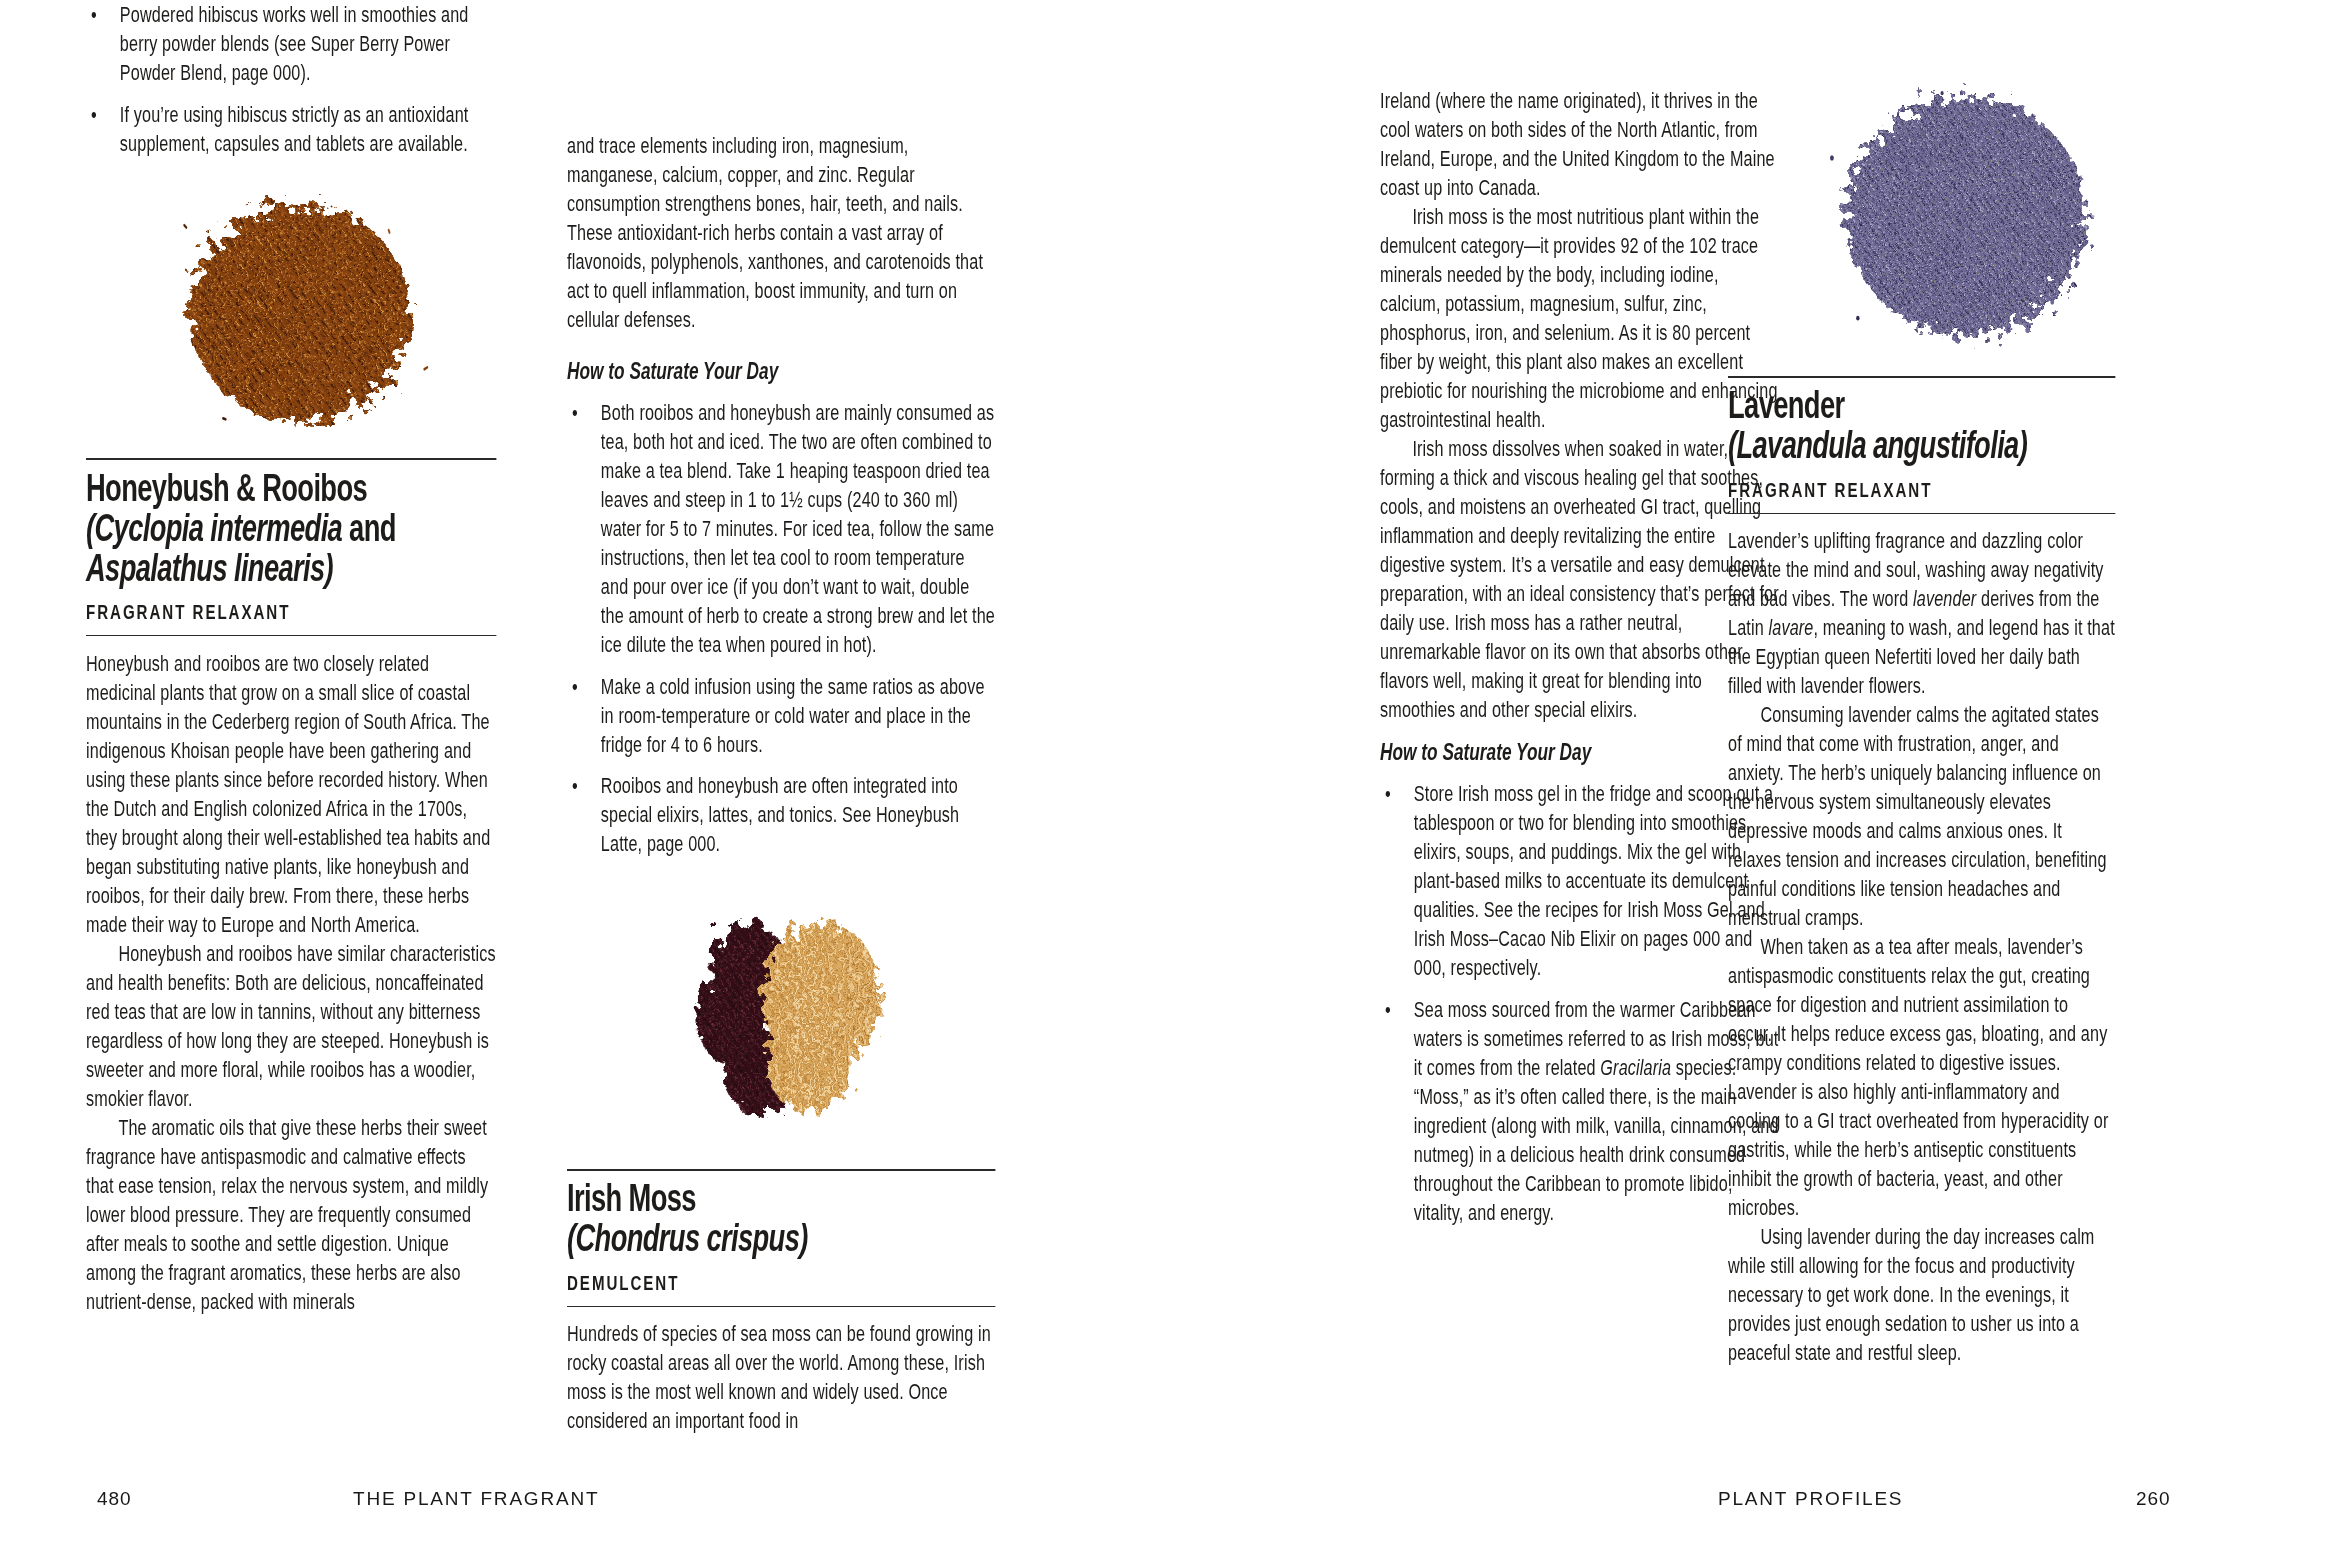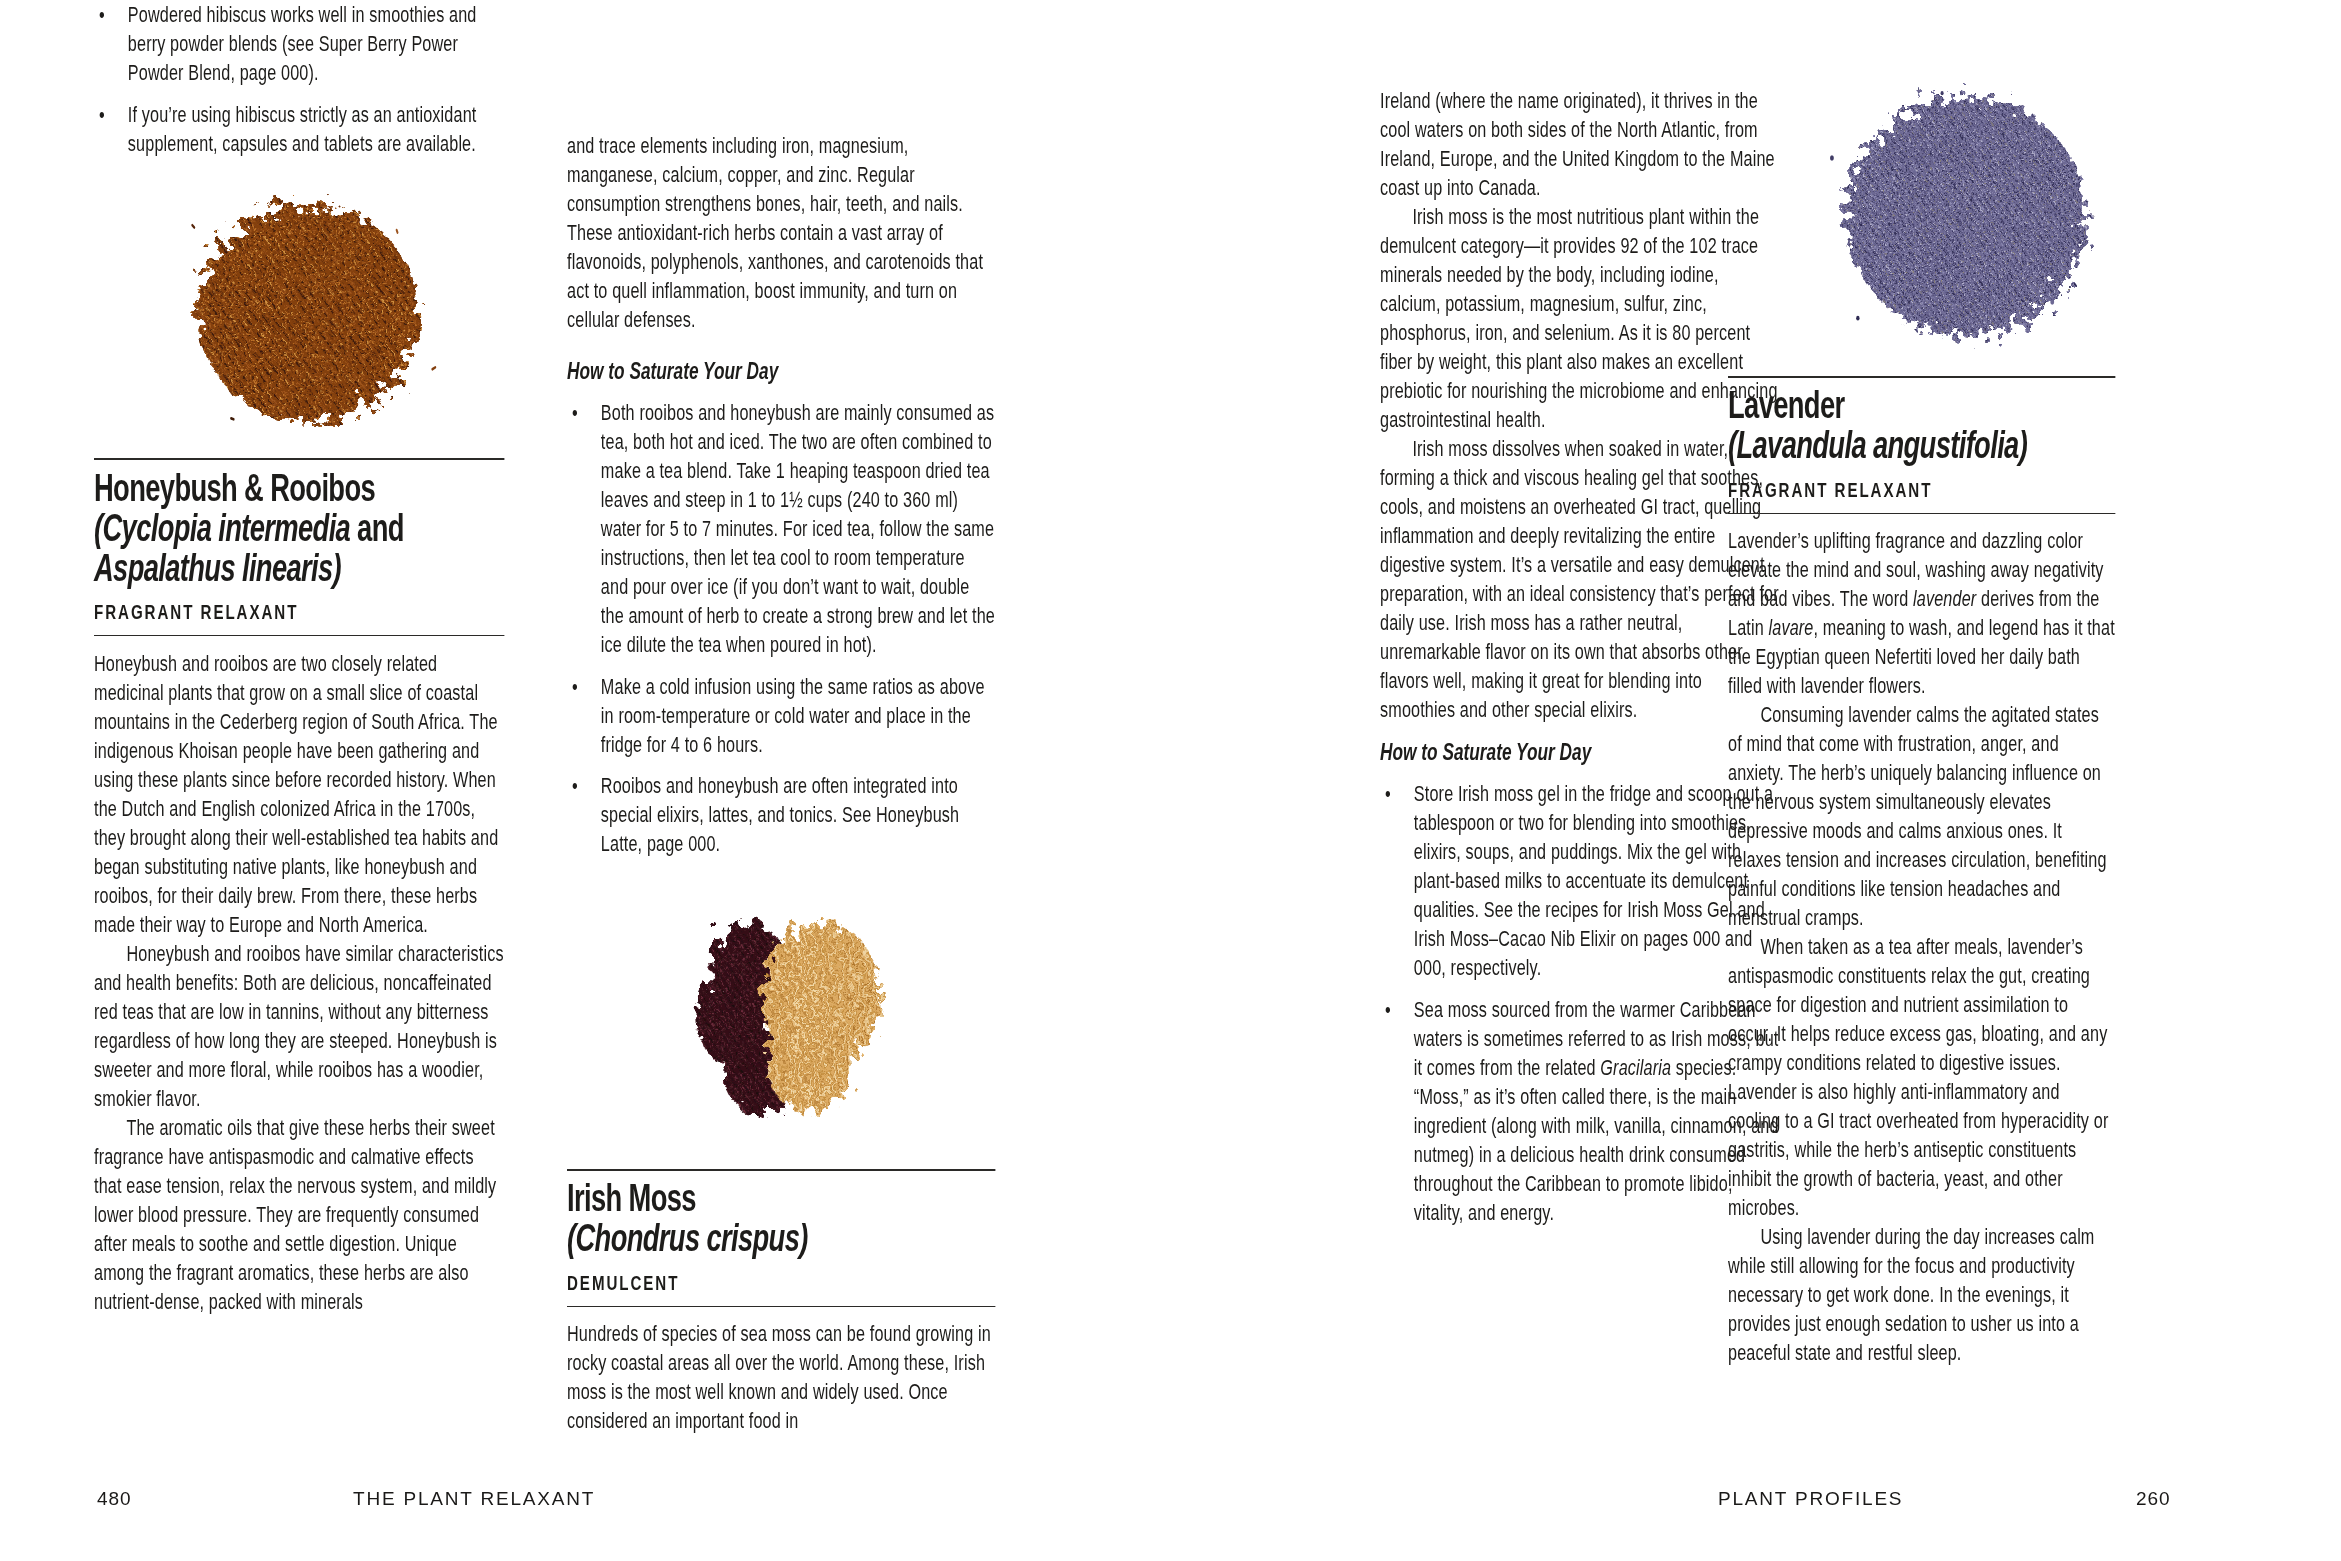--- a/index.html
+++ b/index.html
@@ -40,21 +40,21 @@
   figure.moss { margin-top:36px; height:257px; }
   figure.lav { margin-top:77px; height:279px; }
 
   .foot { position:absolute; top:1488px; font-size:19px; letter-spacing:1.8px; color:#1a1918; white-space:nowrap; }
 </style>
 </head>
 <body>
 
 <div id="spread">
 
-  <div class="col" style="left:94px; width:411px;">
+  <div class="col" style="left:86px; width:411px;">
     <div class="fit" style="width:570px;">
       <ul class="bullets top-bullets">
         <li>Powdered hibiscus works well in smoothies and berry powder blends (see Super Berry Power Powder Blend, page 000).</li>
         <li>If you’re using hibiscus strictly as an antioxidant supplement, capsules and tablets are available.</li>
       </ul>
 
       <figure class="roo">
         <svg width="570" height="270" viewBox="0 0 633 300">
           <defs>
             <pattern id="pRoo" width="14" height="14" patternUnits="userSpaceOnUse">
@@ -198,18 +198,18 @@
         <div class="rule-light"></div>
         <p class="body"><span>Lavender’s uplifting fragrance and dazzling color elevate the mind and soul, washing away negativity and bad vibes. The word </span><span class="it">lavender</span><span> derives from the Latin </span><span class="it">lavare</span><span>, meaning to wash, and legend has it that the Egyptian queen Nefertiti loved her daily bath filled with lavender flowers.</span></p>
         <p class="body indent">Consuming lavender calms the agitated states of mind that come with frustration, anger, and anxiety. The herb’s uniquely balancing influence on the nervous system simultaneously elevates depressive moods and calms anxious ones. It relaxes tension and increases circulation, benefiting painful conditions like tension headaches and menstrual cramps.</p>
         <p class="body indent">When taken as a tea after meals, lavender’s antispasmodic constituents relax the gut, creating space for digestion and nutrient assimilation to occur. It helps reduce excess gas, bloating, and any crampy conditions related to digestive issues. Lavender is also highly anti-inflammatory and cooling to a GI tract overheated from hyperacidity or gastritis, while the herb’s antiseptic constituents inhibit the growth of bacteria, yeast, and other microbes.</p>
         <p class="body indent">Using lavender during the day increases calm while still allowing for the focus and productivity necessary to get work done. In the evenings, it provides just enough sedation to usher us into a peaceful state and restful sleep.</p>
       </section>
     </div>
   </div>
 
   <div class="foot" style="left:97px; letter-spacing:0.9px;">480</div>
-  <div class="foot" style="left:353px;">THE PLANT RELAXANT</div>
+  <div class="foot" style="left:353px;">THE PLANT FRAGRANT</div>
   <div class="foot" style="left:1718px;">PLANT PROFILES</div>
   <div class="foot" style="left:2136px; letter-spacing:0.9px;">260</div>
 
 </div>
 
 
 </body></html>

